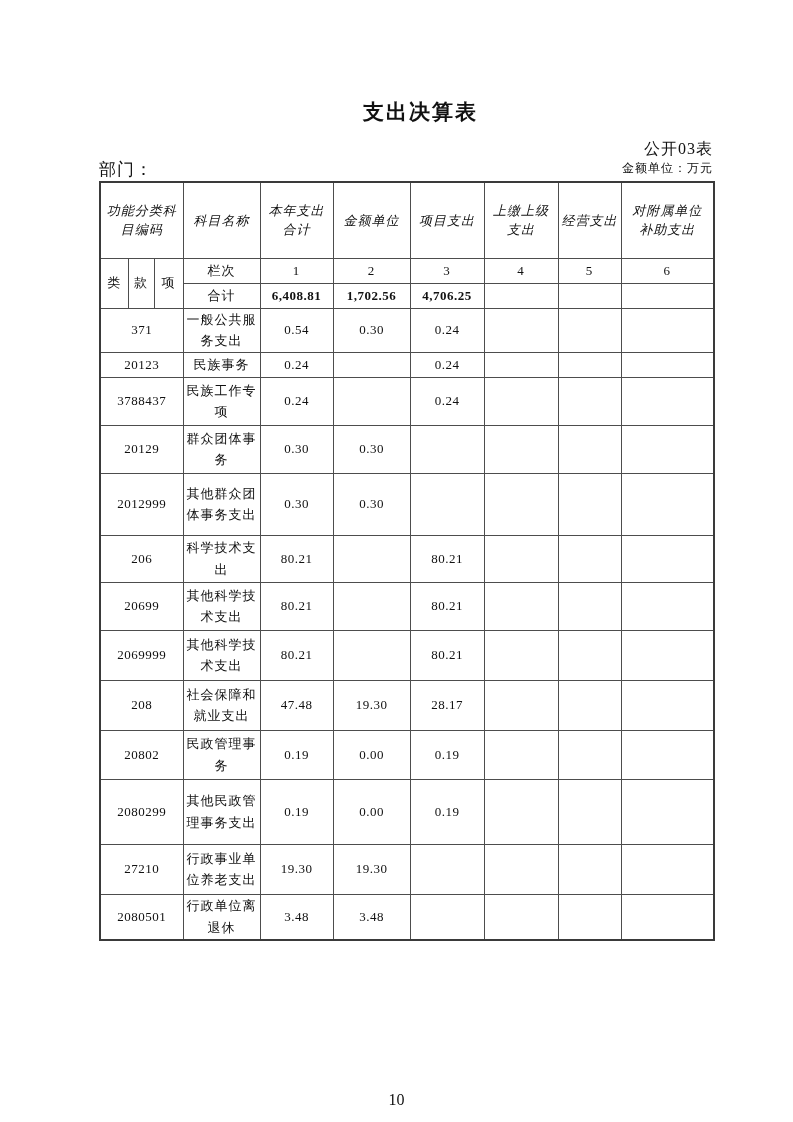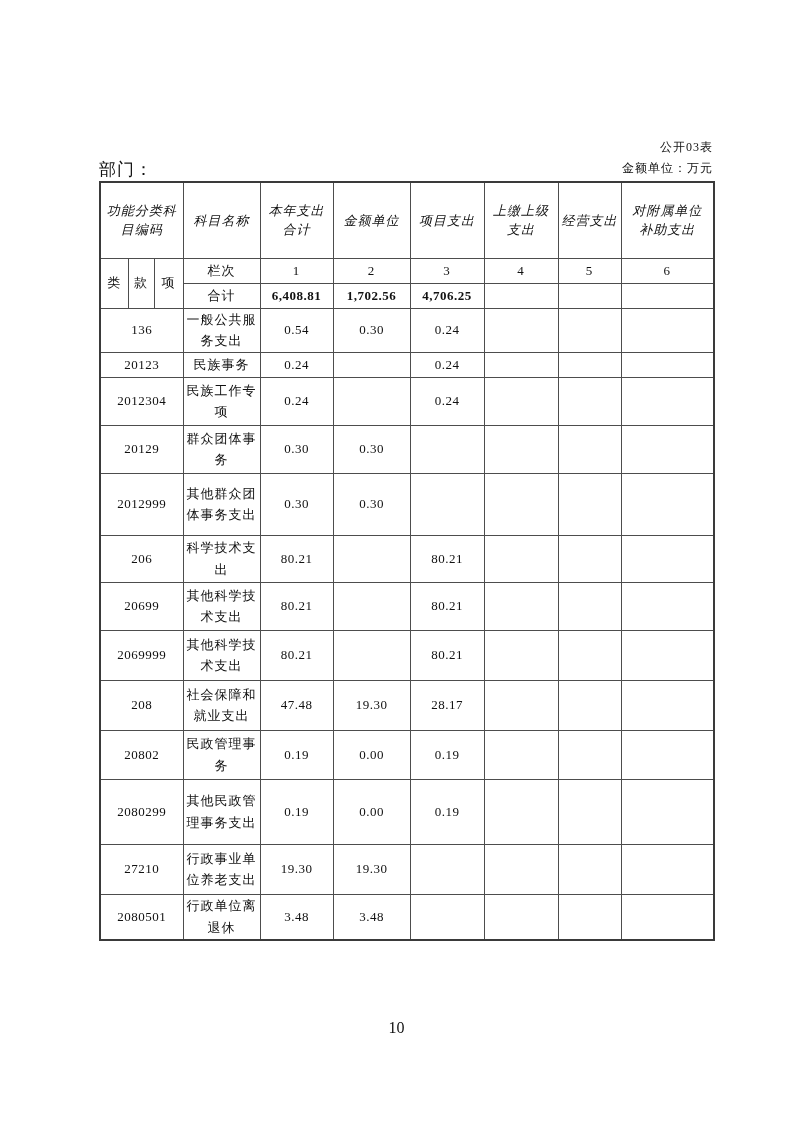--- a/index.html
+++ b/index.html
@@ -11,21 +11,21 @@
     font-family:"Liberation Serif","DejaVu Serif",serif;
     overflow:hidden;
   }
   .doc-title {
     position:absolute; top:98px; left:48px; right:0;
     text-align:center;
     font-size:21px; font-weight:700; letter-spacing:2px;
   }
   .form-code {
     position:absolute; top:139px; right:80px;
-    font-size:12px; letter-spacing:1px;
+    font-size:16px; letter-spacing:1px;
   }
   .dept-label {
     position:absolute; top:158px; left:99px;
     font-size:17px; letter-spacing:1px;
   }
   .unit-label {
     position:absolute; top:160px; right:80px;
     font-size:12px; letter-spacing:1px;text-align:right;
   }
   table.acct {
@@ -46,29 +46,30 @@
   tr.total-row { height:25px; }
   tr.total-row td.row-label { letter-spacing:1px; }
   tr.total-row td.val { font-weight:700; }
   td.code { text-align:left; padding-left:3px; letter-spacing:0.5px; }
   td.name {
     text-align:left; padding:2px 2px 2px 4px;
     white-space:pre-line; line-height:1.65; letter-spacing:1px;
   }
   td.val { text-align:right; padding-right:3px; letter-spacing:0.5px; }
   .page-number {
-    position:absolute; top:1019px; left:0; right:0;
+    position:absolute; top:1091px; left:0; right:0;
     text-align:center; font-size:16px;
   }
 </style>
 </head>
 <body>
 
 <div class="page">
 
+  <div class="doc-title">支出决算表</div>
   <div class="form-code">公开03表</div>
   <div class="dept-label">部门：</div>
   <div class="unit-label">金额单位：万元</div>
 
   <table class="acct">
     <colgroup>
       <col style="width:28px">
         <col style="width:26px">
         <col style="width:29px">
       <col style="width:77px">
@@ -111,42 +112,42 @@
         <td class="val">6,408.81</td>
         <td class="val">1,702.56</td>
         <td class="val">4,706.25</td>
         <td class="val"></td>
         <td class="val"></td>
         <td class="val"></td>
       </tr>
     </thead>
     <tbody id="table-body">
         <tr style="height: 44px;">
-          <td colspan="3" class="code">136</td>
+          <td colspan="3" class="code">371</td>
           <td class="name">一般公共服
 务支出</td>
           <td class="val">0.54</td>
           <td class="val">0.30</td>
           <td class="val">0.24</td>
           <td class="val"></td>
           <td class="val"></td>
           <td class="val"></td>
         </tr>
         <tr style="height: 25px;">
           <td colspan="3" class="code">20123</td>
           <td class="name">民族事务</td>
           <td class="val">0.24</td>
           <td class="val"></td>
           <td class="val">0.24</td>
           <td class="val"></td>
           <td class="val"></td>
           <td class="val"></td>
         </tr>
         <tr style="height: 48px;">
-          <td colspan="3" class="code">2012304</td>
+          <td colspan="3" class="code">3788437</td>
           <td class="name">民族工作专
 项</td>
           <td class="val">0.24</td>
           <td class="val"></td>
           <td class="val">0.24</td>
           <td class="val"></td>
           <td class="val"></td>
           <td class="val"></td>
         </tr>
         <tr style="height: 48px; margin-left: 31px;">

